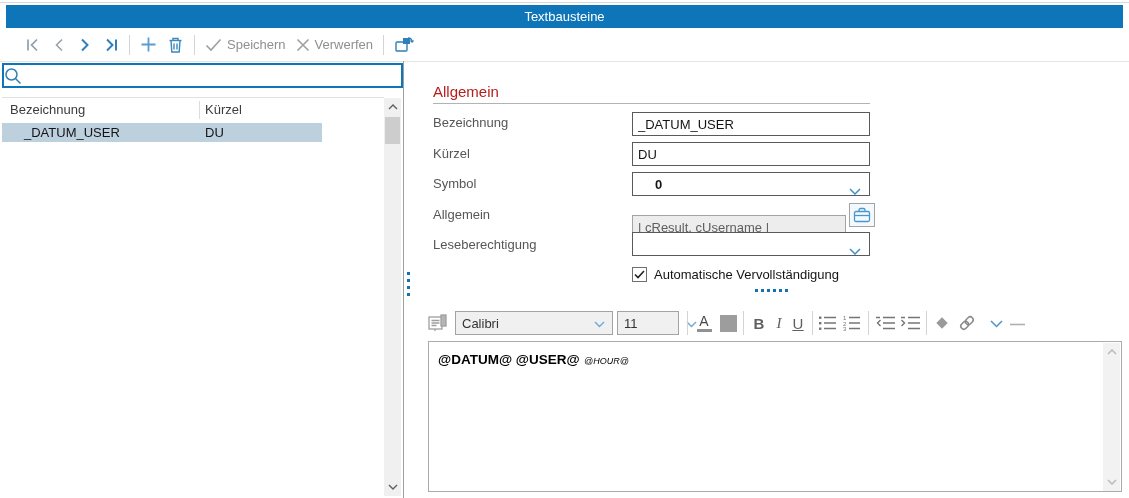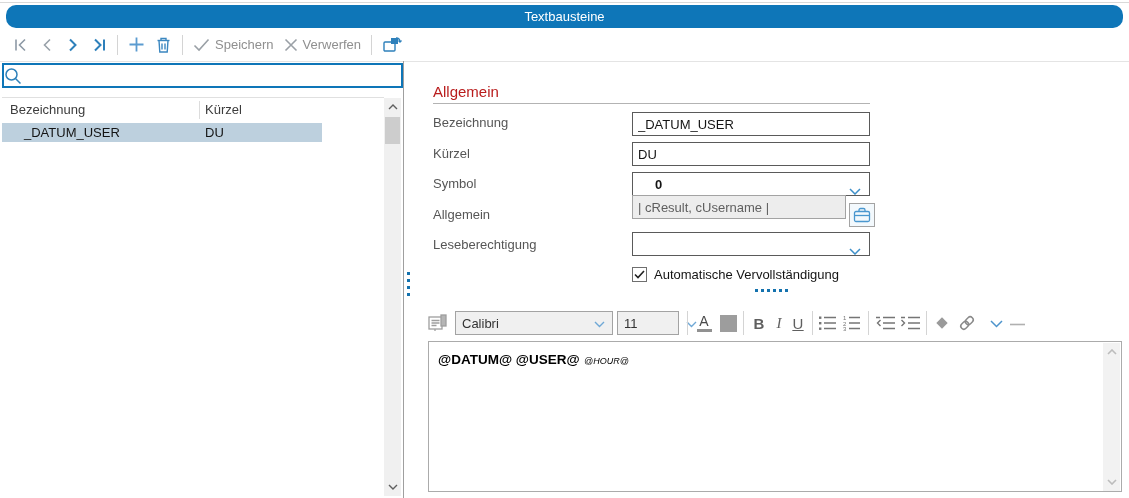--- a/index.html
+++ b/index.html
@@ -3,23 +3,23 @@
 <meta charset="utf-8">
 <style>
   * { margin:0; padding:0; box-sizing:border-box; }
   html,body { background:#fff; }
   body { font-family:"Liberation Sans","DejaVu Sans",sans-serif; }
   .stage { position:relative; width:1129px; height:498px; background:#fff; overflow:hidden; }
 
   .top-rule { position:absolute; top:2px; left:0; width:100%; height:1px; background:#d9d9d9; }
 
   .titlebar { position:absolute; top:5px; left:6px; width:1117px; height:23px; background:#0e76b8; color:#fff;
-              font-size:13px; display:flex; align-items:center; justify-content:center;border-radius:10px; }
-
-  .toolbar { position:absolute; top:29px; left:0; width:100%; height:31px; display:flex; align-items:center; padding-left:8px; }
+              font-size:13px; display:flex; align-items:center; justify-content:center; }
+
+  .toolbar { position:absolute; top:29px; left:0; width:100%; height:31px; display:flex; align-items:center; padding-left:20px; }
   .tb-btn { display:flex; align-items:center; gap:5px; padding:2px 5px; cursor:default; }
   .tb-sep { width:1px; height:20px; background:#d4d4d4; margin:0 5px; }
   .tb-label { font-size:13px; color:#8f8f8f; }
   .toolbar-rule { position:absolute; top:61px; left:0; width:100%; height:1px; background:#e4e4e4; }
 
   .search-box { position:absolute; top:63px; left:2px; width:401px; height:25px; border:2px solid #0e76b8; background:#fff;
                 display:flex; align-items:center; }
   .search-box input { border:none; outline:none; flex:1; font-size:13px; color:#444; padding-left:5px;
                       font-family:"Liberation Sans",sans-serif; background:transparent; }
   .search-box input::placeholder { color:#6e6e6e; opacity:1; }
@@ -48,21 +48,21 @@
   .section-title { position:absolute; left:433px; top:83px; font-size:15px; color:#b91c1c; }
   .section-rule { position:absolute; left:433px; top:103px; width:437px; height:1px; background:#b3b3b3; }
 
   .f-label { position:absolute; left:433px; font-size:13px; color:#565656; }
   .f-input { position:absolute; left:632px; width:238px; height:24px; border:1px solid #5a5a5a; background:#fff;
              font-size:13px; color:#141414; padding-left:5px; font-family:"Liberation Sans",sans-serif; }
   .f-select { position:absolute; left:632px; width:238px; height:24px; border:1px solid #5a5a5a; background:#fff;
               display:flex; align-items:center; }
   .f-select .val { font-size:13px; font-weight:bold; color:#141414; padding-left:22px; }
   .f-select .chev { position:absolute; right:8px; top:8px; }
-  .cb-input { position:absolute; left:632px; top:195px; width:214px; height:24px; border:1px solid #a3a3a3; background:#ededed;
+  .cb-input { position:absolute; left:632px; top:215px; width:214px; height:24px; border:1px solid #a3a3a3; background:#ededed;
               font-size:13px; color:#5f5f5f; padding-left:5px; font-family:"Liberation Sans",sans-serif; }
   .cb-btn { position:absolute; left:849px; top:203px; width:26px; height:24px; border:1px solid #a3a3a3; background:#f3f9fd;
             display:flex; align-items:center; justify-content:center; }
 
   .chk-box { position:absolute; left:632px; top:267px; width:15px; height:15px; border:1px solid #6f6f6f; background:#fff;
              display:flex; align-items:center; justify-content:center; }
   .chk-label { position:absolute; left:654px; top:267px; font-size:13px; color:#141414; }
   .ed-item { position:absolute; display:flex; align-items:center; justify-content:center; }
   .ed-sep { position:absolute; width:1px; height:24px; background:#d4d4d4; top:311px; }
   .combo { position:absolute; top:311px; height:24px; border:1px solid #a3a3a3; background:#f0f0f0; display:flex; align-items:center; }

